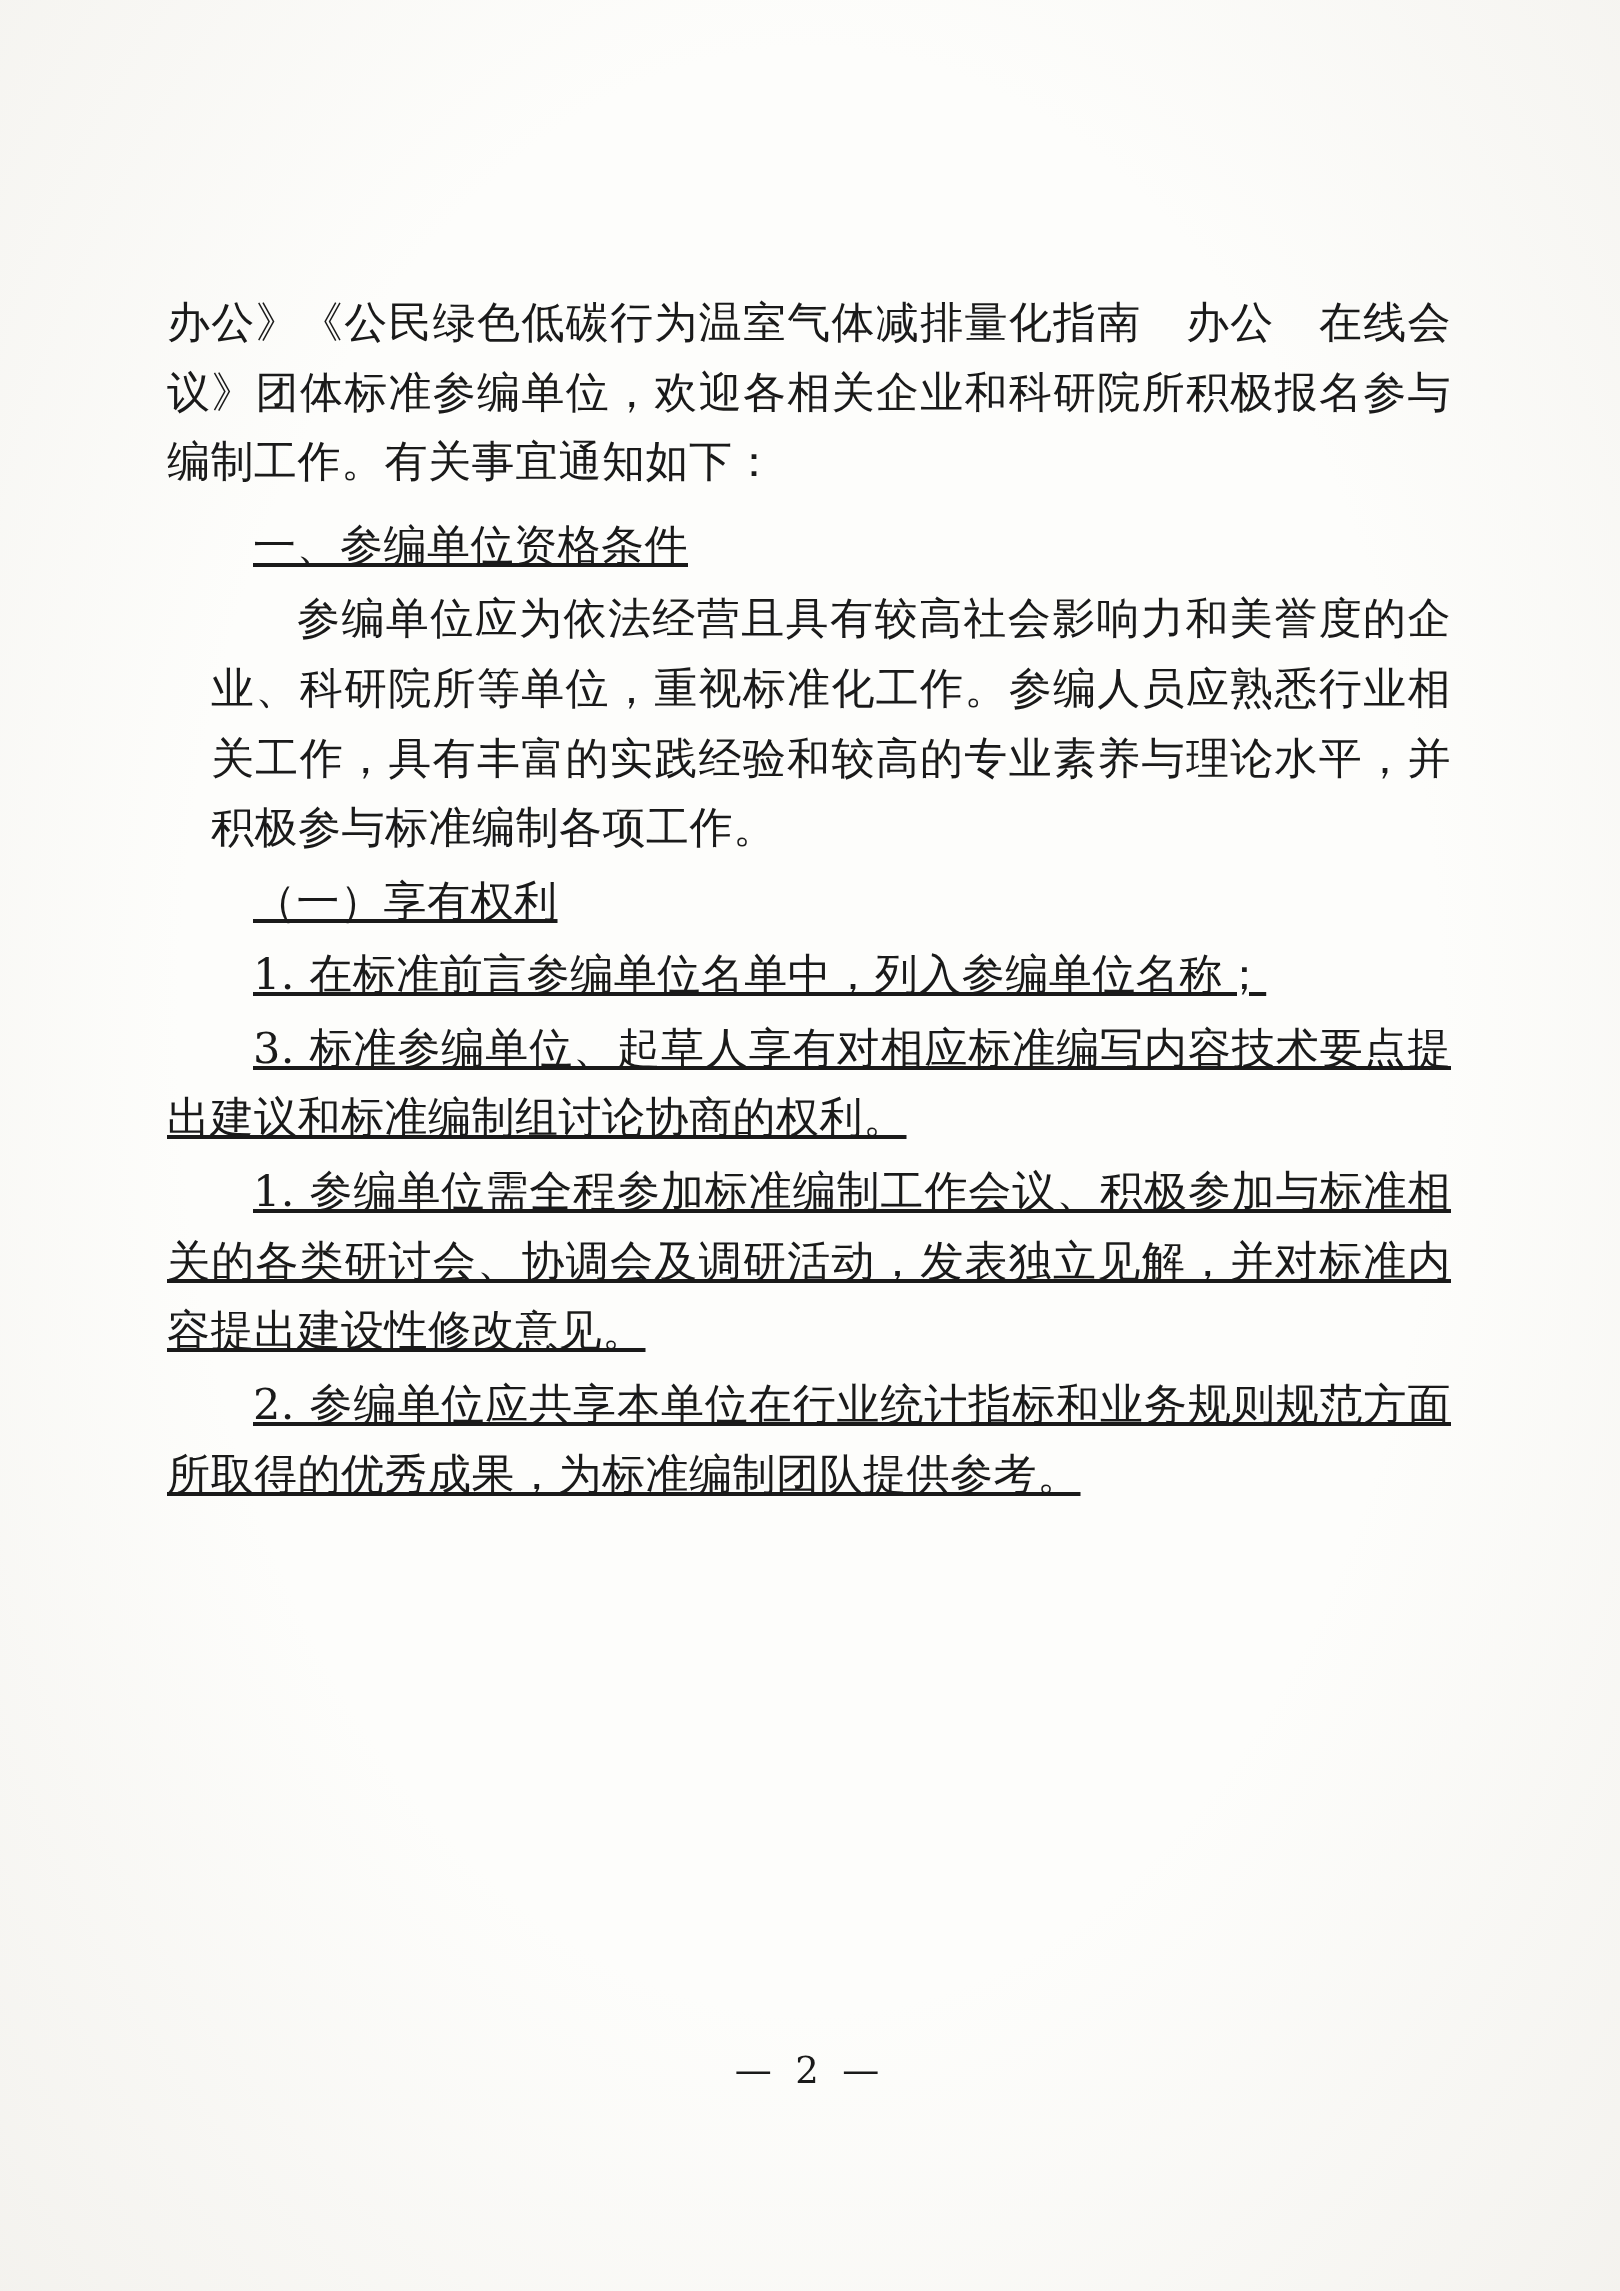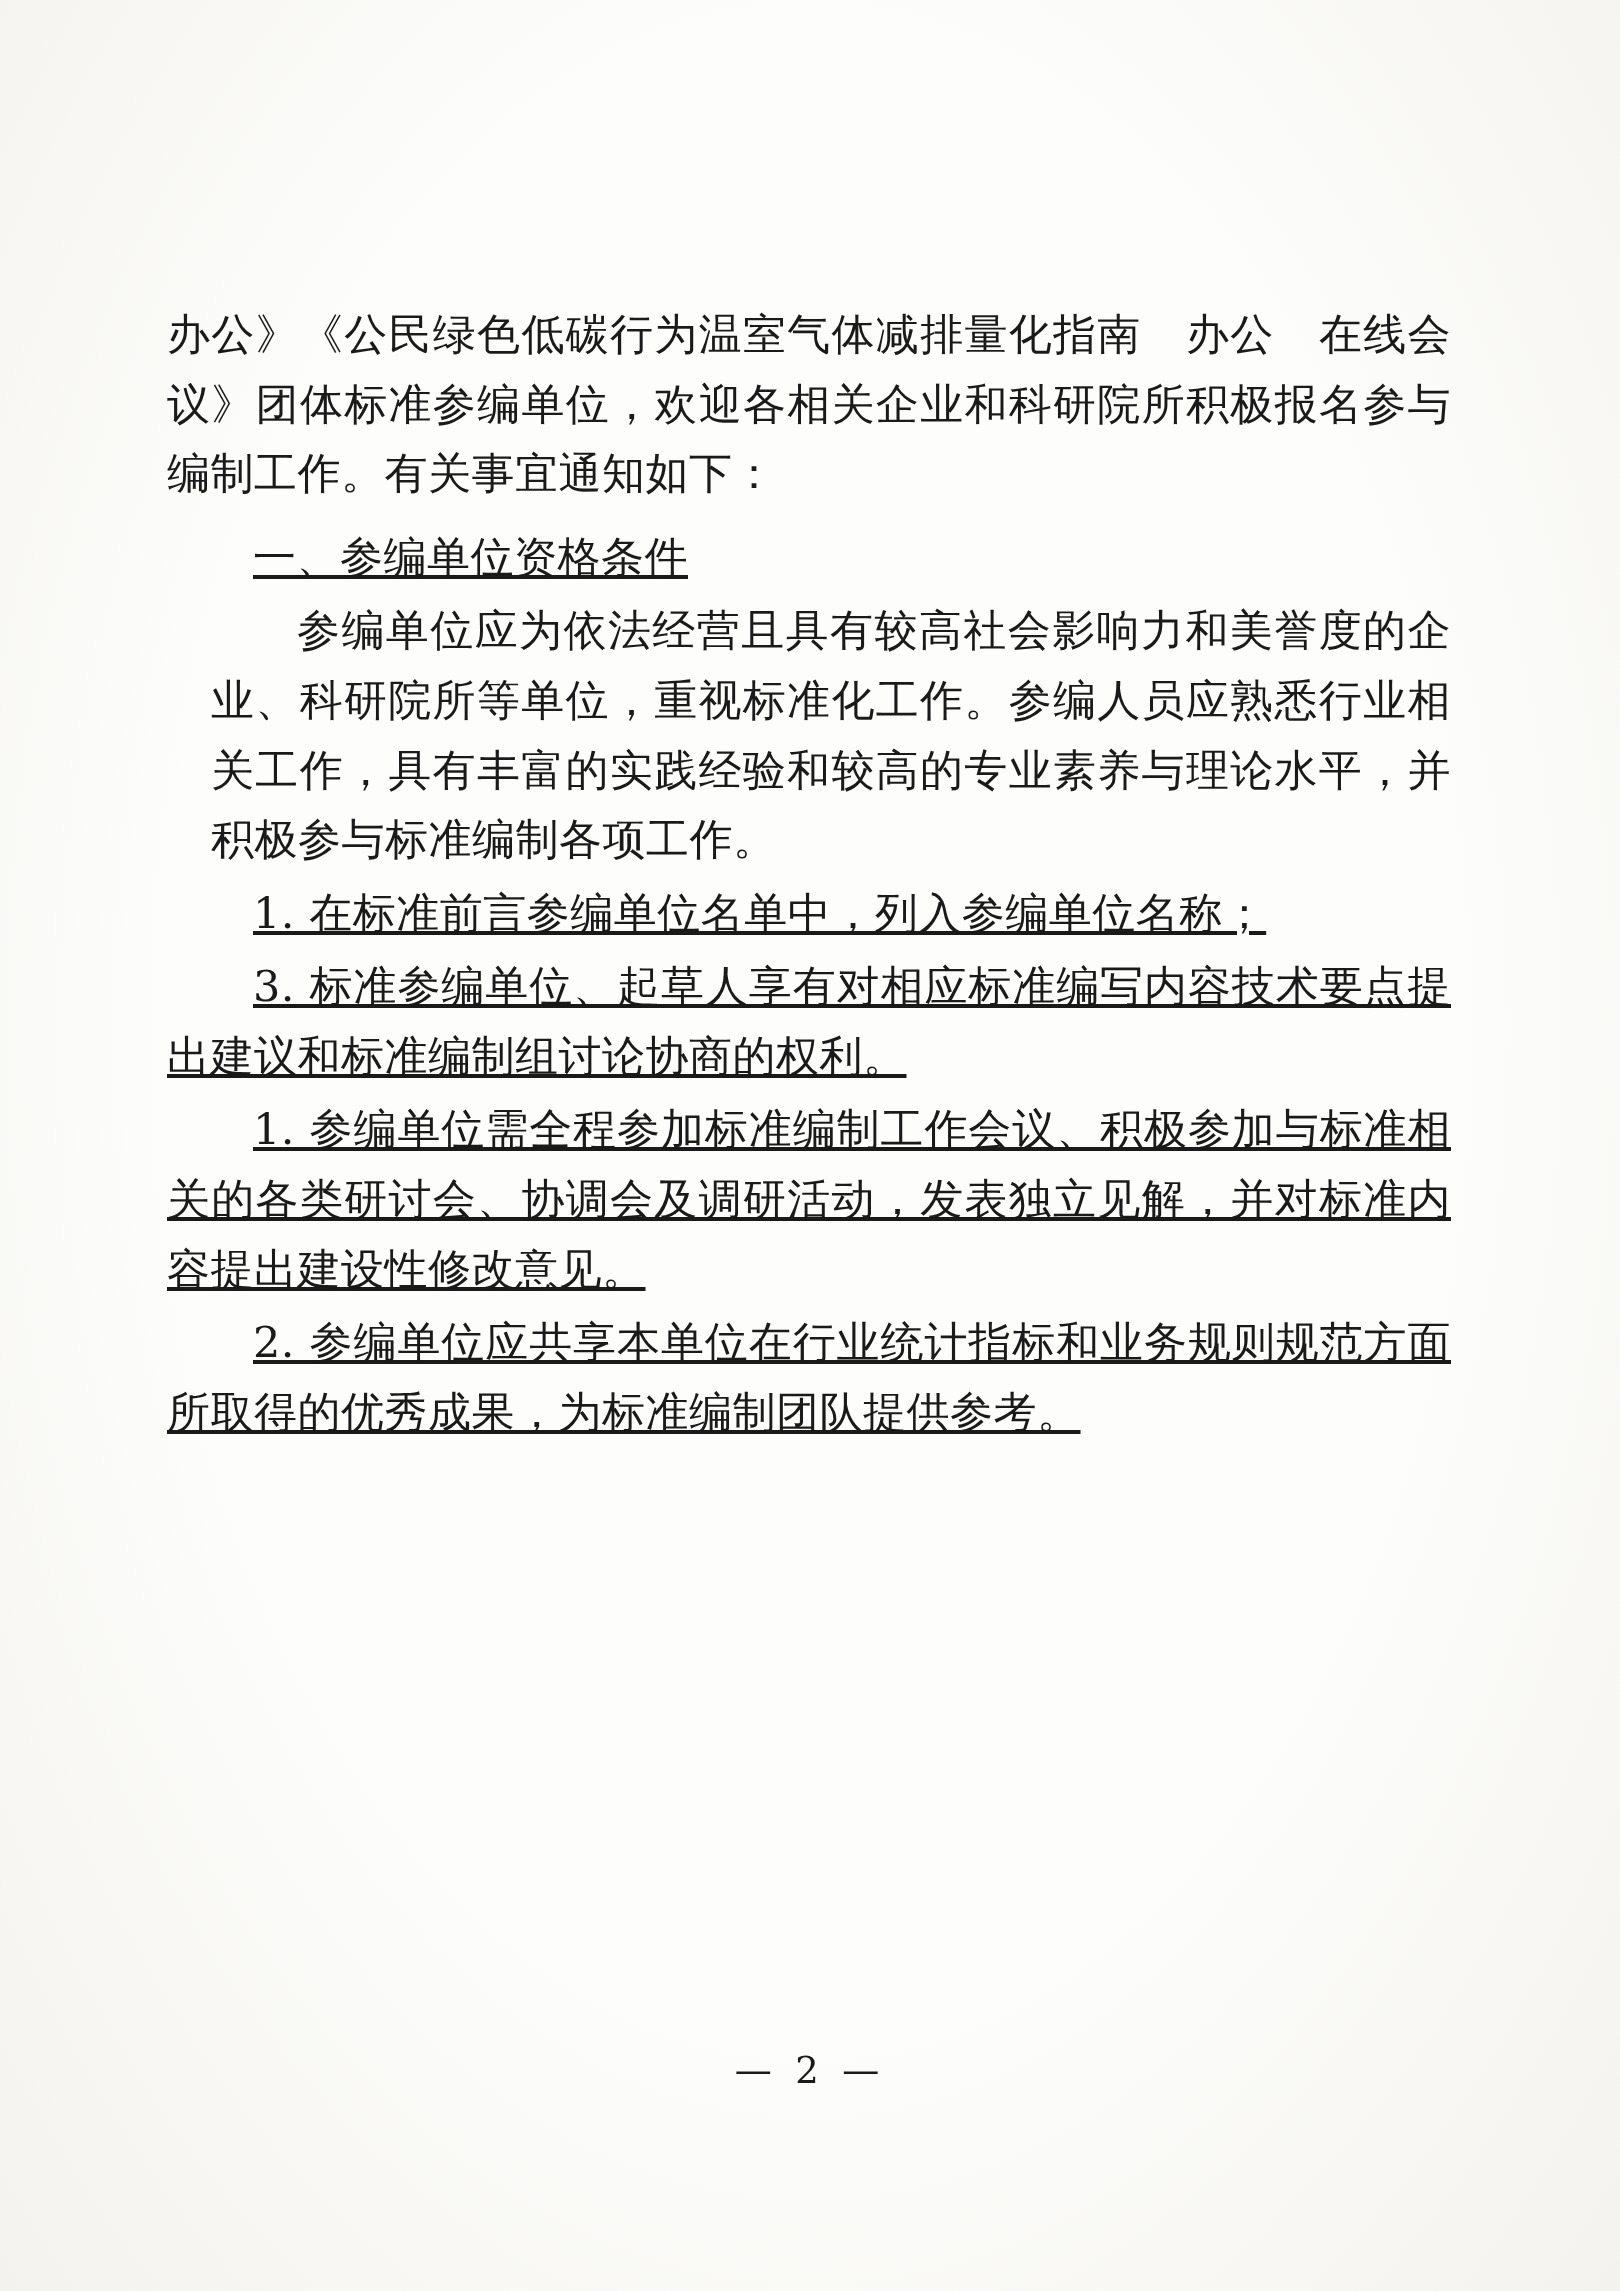--- a/index.html
+++ b/index.html
@@ -23,21 +23,21 @@
   .paper-texture {
     position: absolute;
     inset: 0;
     background:
       radial-gradient(ellipse at 50% 45%, rgba(255,255,255,0) 55%, rgba(226,222,214,0.35) 100%);
     pointer-events: none;
   }
   .content {
     position: absolute;
     left: 167px;
-    top: 300px;
+    top: 288px;
     width: 1284px;
   }
   .para {
     font-size: 43px;
     line-height: 1.62;
     color: #1a1a1a;
     text-align: justify;
     text-justify: inter-ideograph;
     letter-spacing: 0.5px;
     margin: 0 0 3.9px 0;
@@ -72,20 +72,21 @@
 <body>
 
 <div class="page">
   <div class="paper-texture"></div>
 
   <div class="content">
     <p class="para noindent">办公》《公民绿色低碳行为温室气体减排量化指南　办公　在线会议》团体标准参编单位，欢迎各相关企业和科研院所积极报名参与编制工作。有关事宜通知如下：</p>
     <div class="spacer-sm"></div>
     <p class="para heading">一、参编单位资格条件</p>
     <p class="para indent">参编单位应为依法经营且具有较高社会影响力和美誉度的企业、科研院所等单位，重视标准化工作。参编人员应熟悉行业相关工作，具有丰富的实践经验和较高的专业素养与理论水平，并积极参与标准编制各项工作。</p>
+    <p class="para heading">（一）享有权利</p>
     <p class="para heading">1. 在标准前言参编单位名单中，列入参编单位名称；</p>
     <p class="para heading">3. 标准参编单位、起草人享有对相应标准编写内容技术要点提出建议和标准编制组讨论协商的权利。</p>
     <p class="para heading">1. 参编单位需全程参加标准编制工作会议、积极参加与标准相关的各类研讨会、协调会及调研活动，发表独立见解，并对标准内容提出建设性修改意见。</p>
     <p class="para heading">2. 参编单位应共享本单位在行业统计指标和业务规则规范方面所取得的优秀成果，为标准编制团队提供参考。</p>
   </div>
 
   <div class="footer">— 2 —</div>
 </div>
 
 

